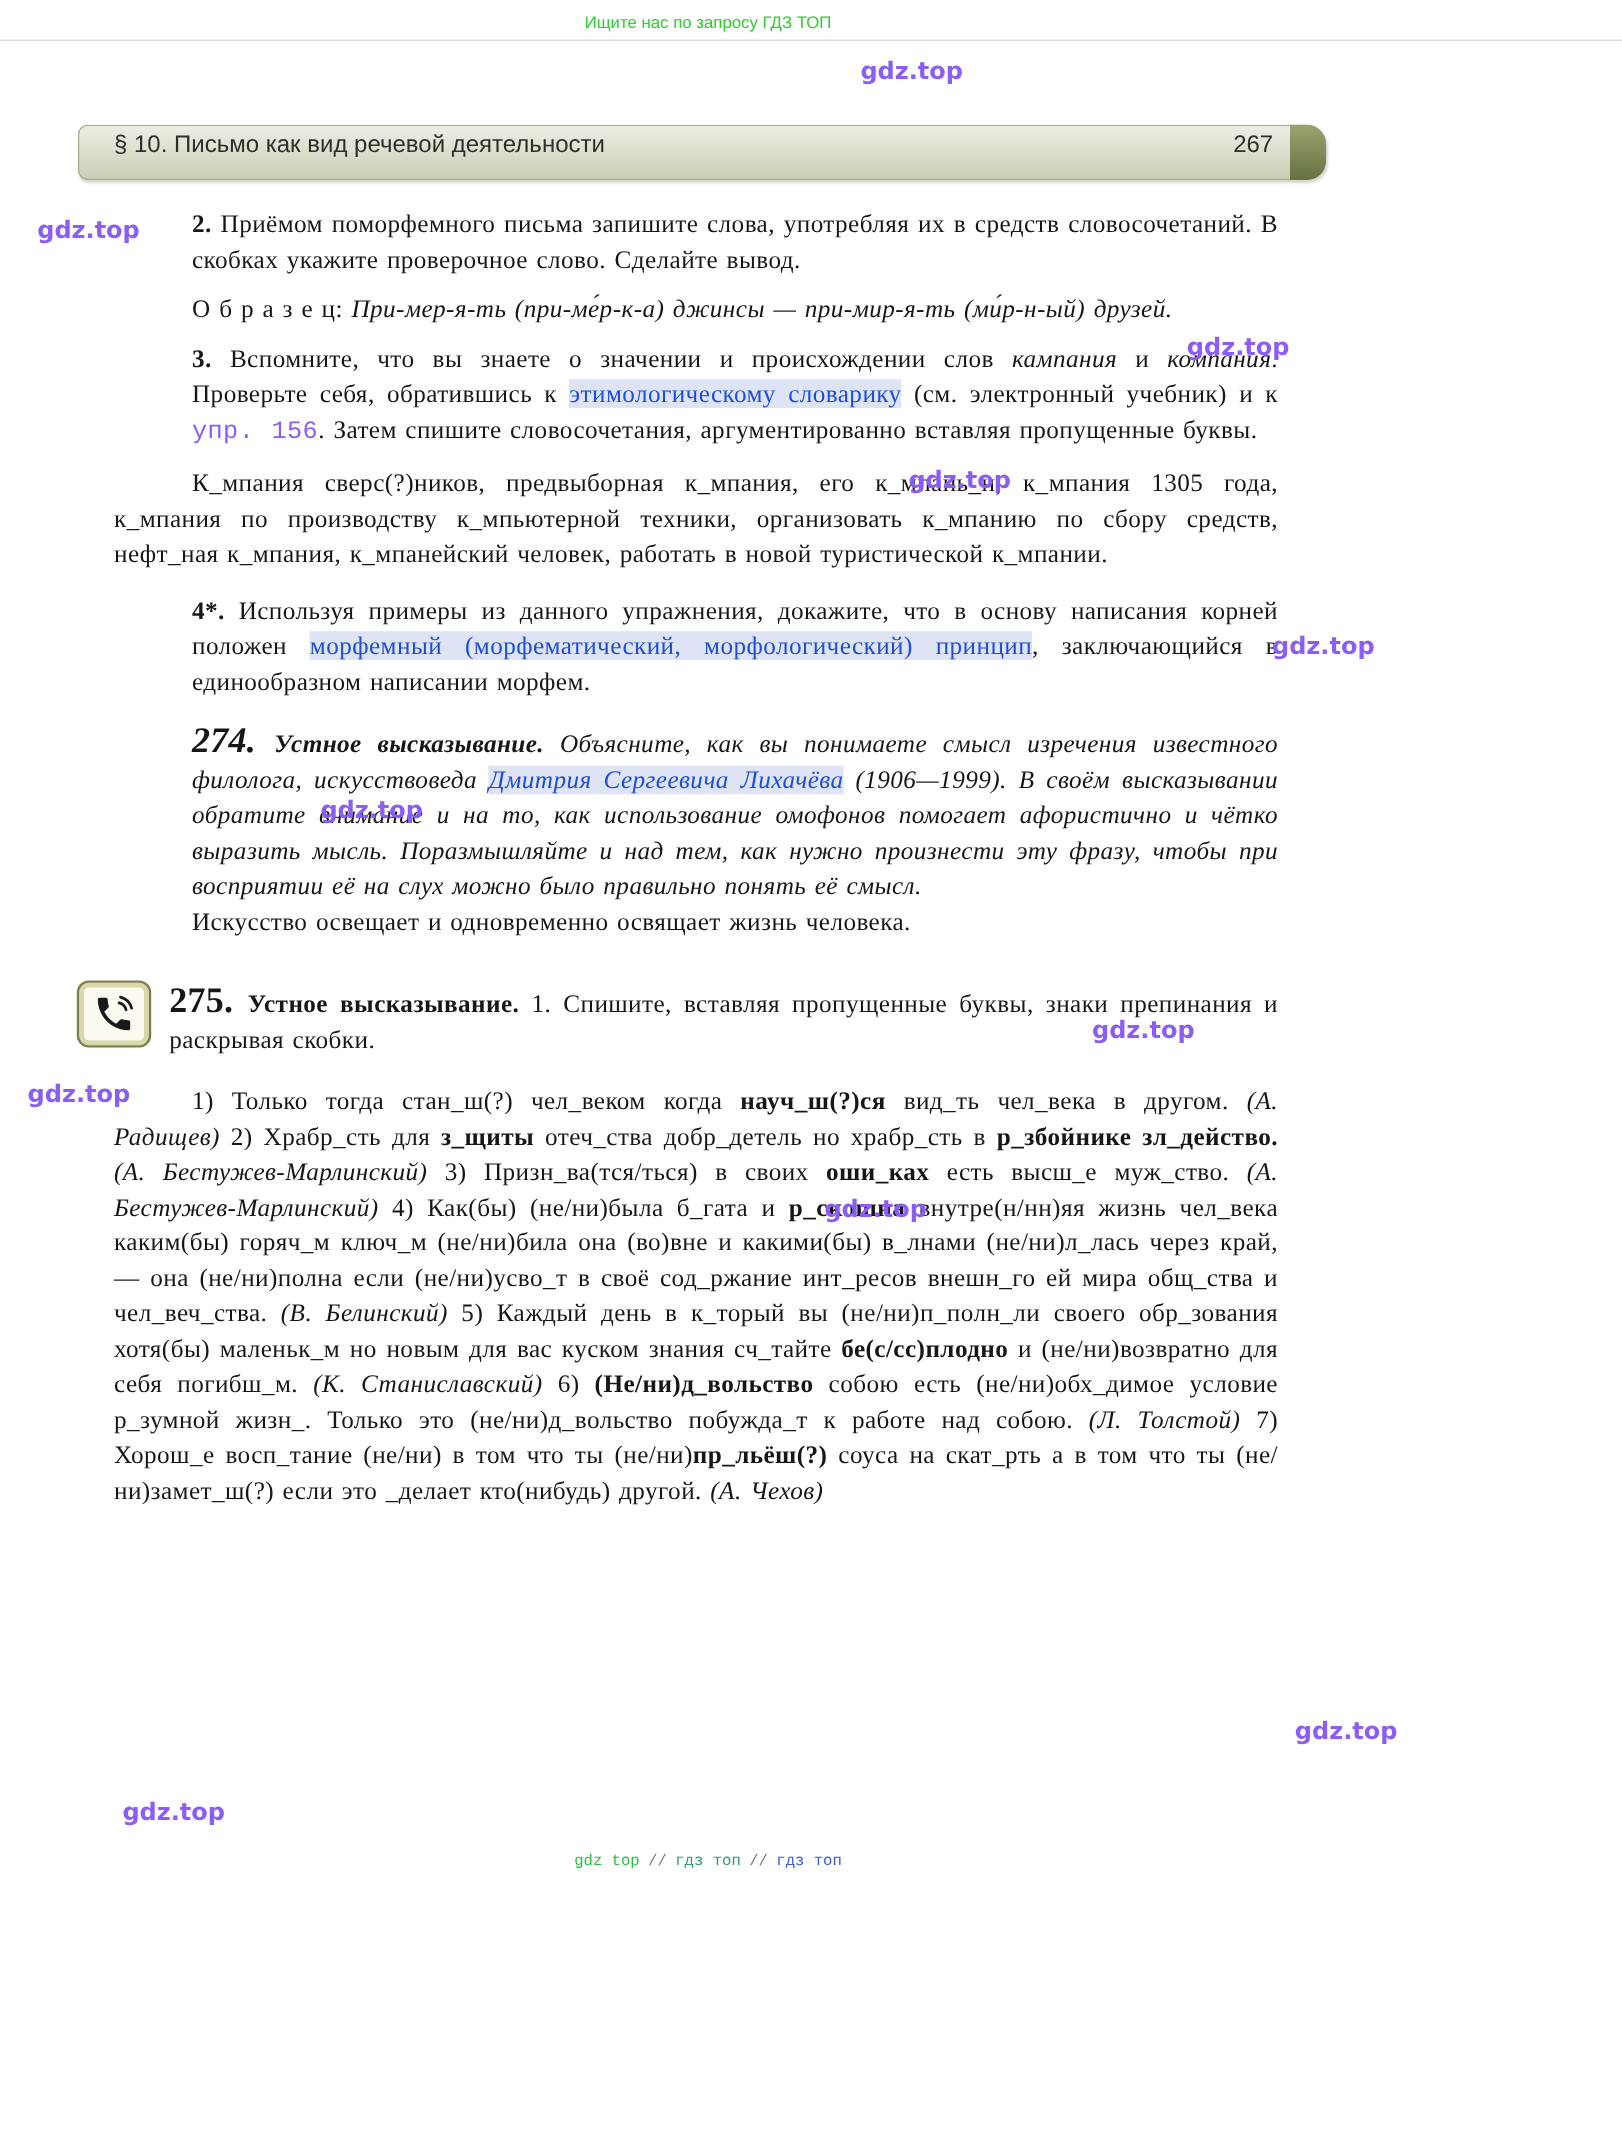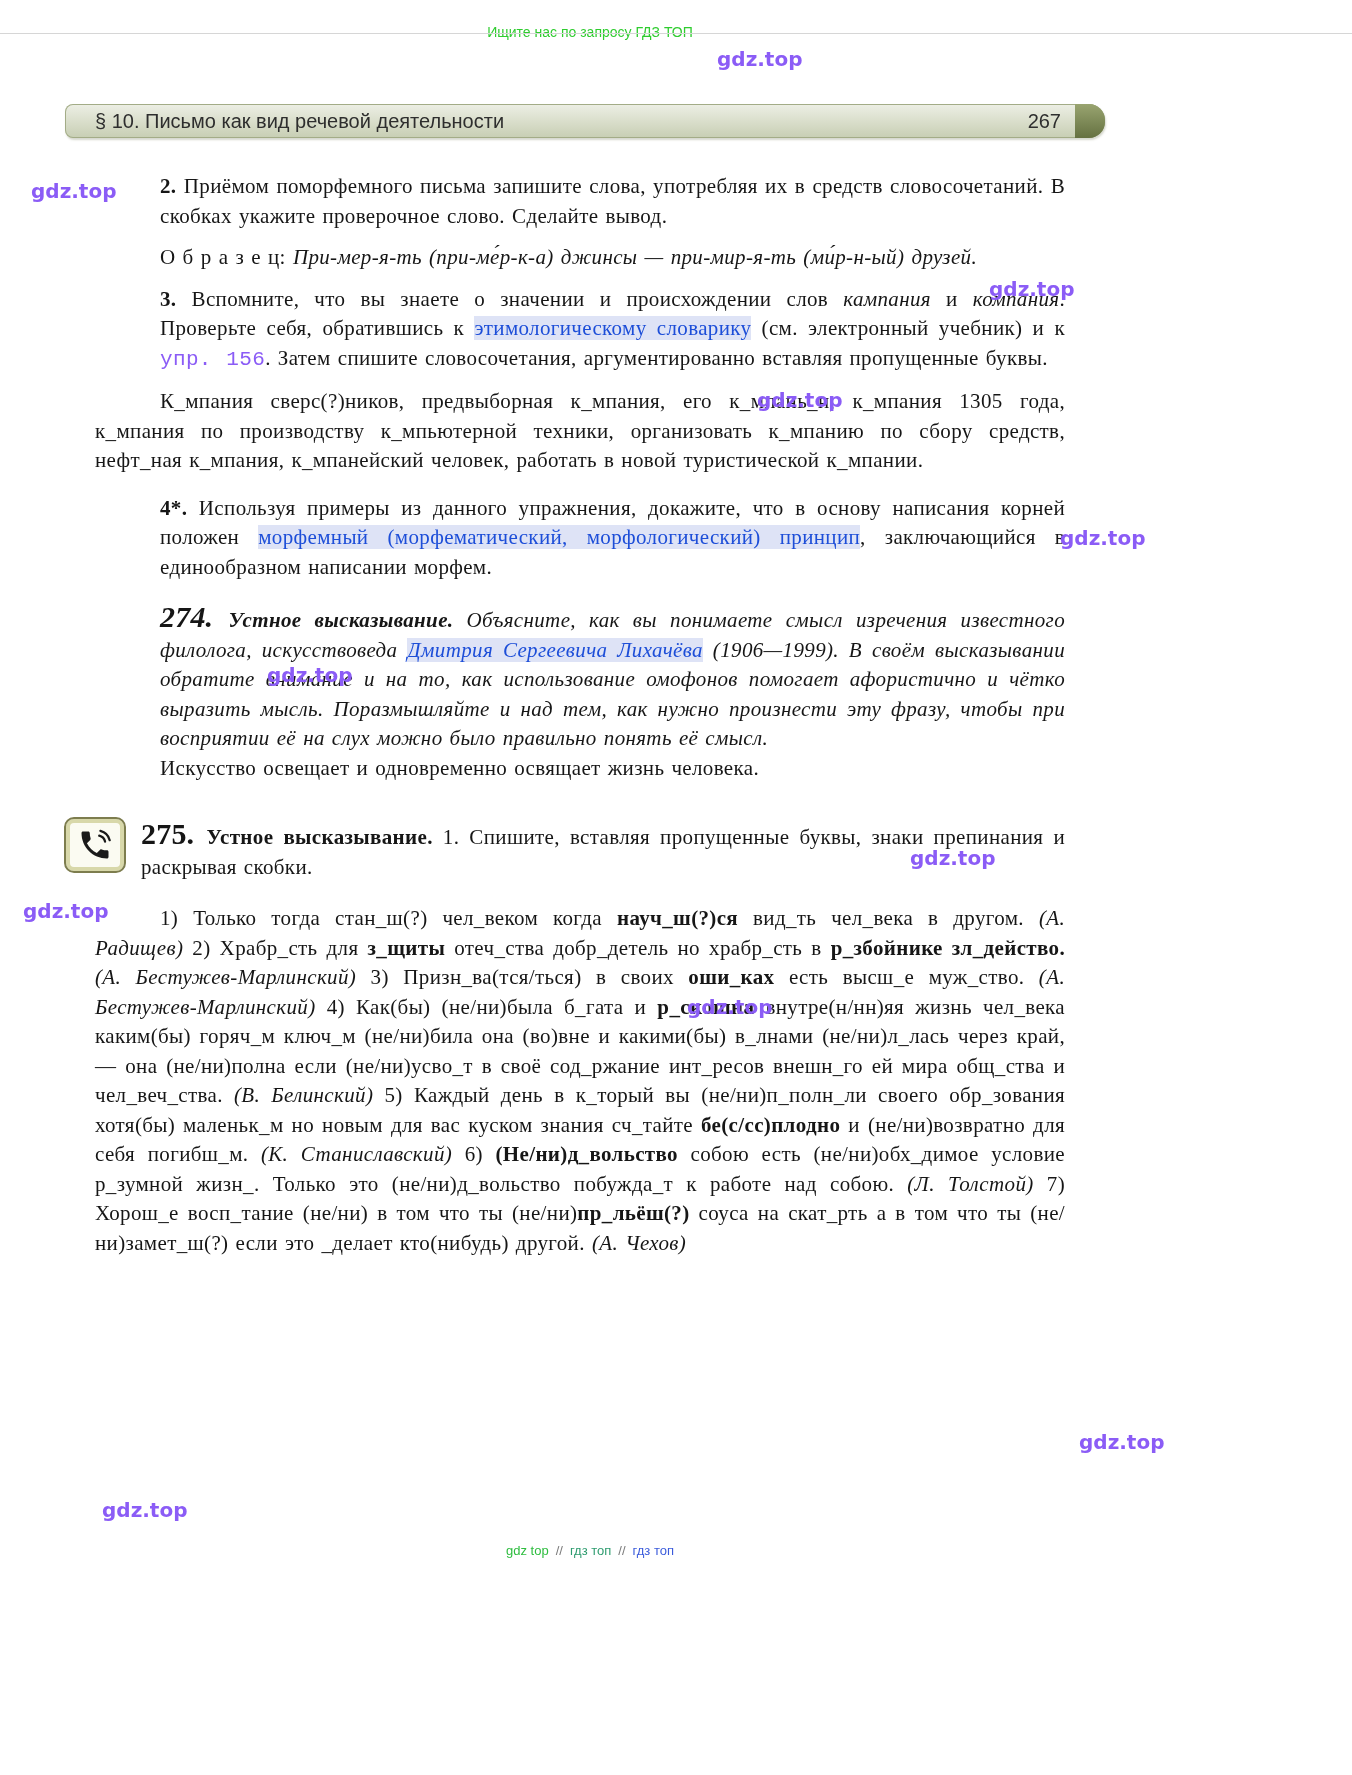--- a/index.html
+++ b/index.html
@@ -5,34 +5,34 @@
   * { margin:0; padding:0; box-sizing:border-box; }
   html,body { background:#ffffff; }
   body {
     width:1352px; height:1775px; position:relative; overflow:hidden;
     font-family:"Liberation Serif", serif; color:#161616;
   }
   .page { position:absolute; inset:0; background:#ffffff; }
 
   
   .top-banner {
-    position:absolute; top:24px; left:0; width:1180px; text-align:center;
+    position:absolute; top:10px; left:0; width:1180px; text-align:center;
     font-family:"Liberation Sans", sans-serif; font-size:14px; color:#2fcc2f;
   }
   .top-rule { position:absolute; top:33px; left:0; width:1352px; border-top:1px solid #d6d6d6; }
 
   
   .wm {
     position:absolute; font-family:"DejaVu Sans", sans-serif; font-size:20px;
     color:#8b5cf6; z-index:6; white-space:nowrap;font-weight:bold;
   }
 
   
   .header-bar {
-    position:absolute; left:65px; top:104px; width:1040px; height:34px;
+    position:absolute; left:65px; top:104px; width:1040px; height:46px;
     border-radius:8px 16px 16px 8px;
     background:linear-gradient(#edefe5, #c7ceb3);
     box-shadow: inset 0 0 0 1px #a3ac87, 1px 2px 2px rgba(90,100,60,.25);
   }
   .header-cap {
     position:absolute; right:0; top:0; width:30px; height:100%;
     border-radius:0 16px 16px 0;
     background:linear-gradient(#99a470, #657141);
   }
   .header-title {
@@ -73,21 +73,21 @@
   .phone-icon {
     position:absolute; left:-77px; top:-2px; width:62px; height:56px;
     background:#fbfbf2; border:2px solid #7d7d4e; border-radius:10px;
     box-shadow: inset 0 0 0 4px #d8d8aa;
     display:flex; align-items:center; justify-content:center;
   }
 
   
   .footer {
     position:absolute; top:1543px; left:0; width:1180px; text-align:center;
-    font-family:Liberation Sans, sans-serif; font-size:13px; z-index:6;
+    font-family:Liberation Mono, monospace; font-size:13px; z-index:6;
   }
   .footer a { text-decoration:none; cursor:pointer; }
   .f-1 { color:#2ebd3f; }
   .f-2 { color:#2e9c6f; }
   .f-3 { color:#3b5bdb; }
   .f-sep { color:#7a7a7a; margin:0 7px; }
 </style>
 </head>
 <body>
 

